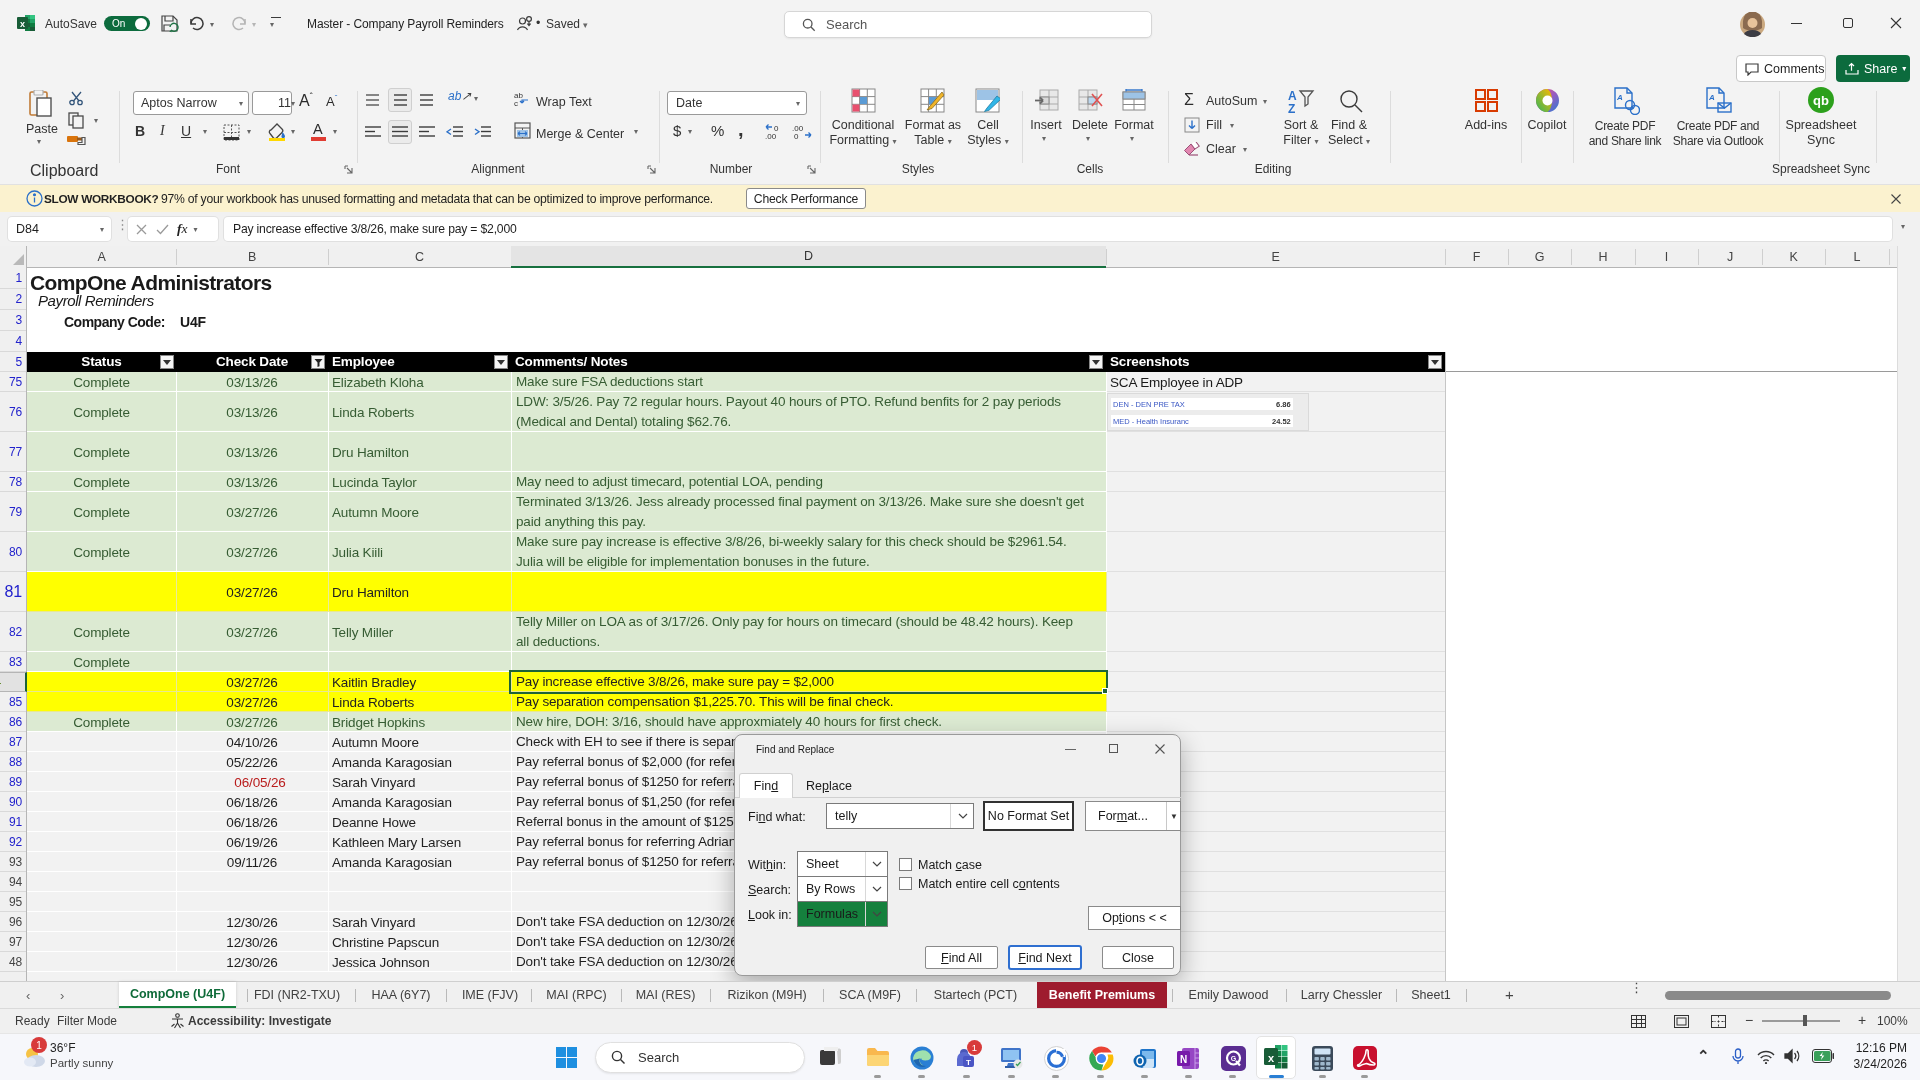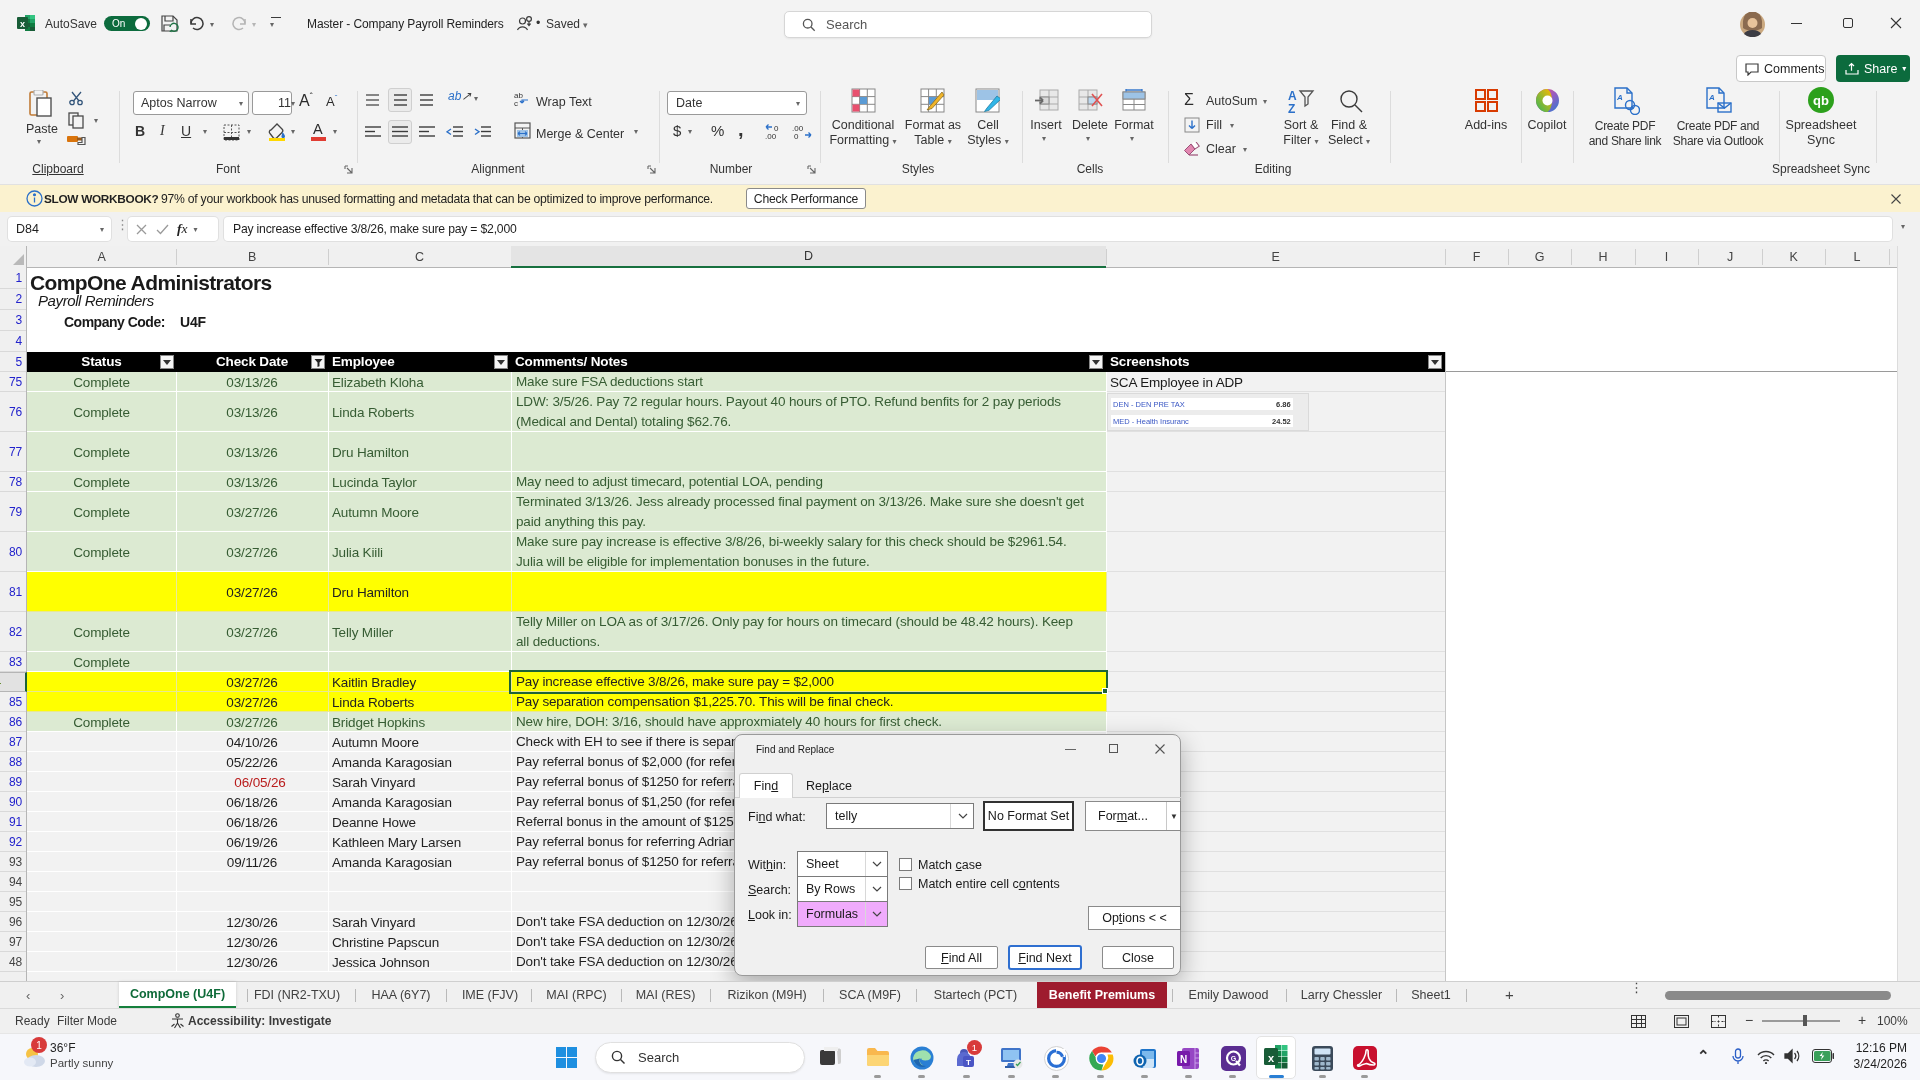--- a/index.html
+++ b/index.html
@@ -117,21 +117,21 @@
  <svg class="a" style="left:68px;top:27px;" width="17" height="17" viewBox="0 0 17 17" fill="none" stroke="#4a4a4a" stroke-width="1.3">
       <rect x="1" y="1" width="9" height="12"></rect>
       <rect x="5" y="4" width="10" height="12" fill="#f3f3f3"></rect>
     </svg>
  <div class="a chev" style="left:94px;top:31px;">▾</div>
  <svg class="a" style="left:67px;top:48px;" width="19" height="14" viewBox="0 0 19 14">
       <rect x="0" y="3" width="11" height="6" rx="1" fill="#d9740c"></rect>
       <rect x="10" y="4.5" width="5" height="3" fill="#9a5a1a"></rect>
       <path d="M15 4.5 h3 v7 h-7 v-2 h4 z" fill="none" stroke="#555" stroke-width="1.2"></path>
     </svg>
- <div class="a" style="left:30px;top:77px;width:56px;text-align:center;font-size:12px;text-decoration:underline;">Clipboard</div>
+ <div class="a" style="left:30px;top:77px;width:56px;text-align:right;font-size:16px;">Clipboard</div>
  <div class="a" style="left:119px;top:6px;width:1px;height:72px;background:#dcdcdc;"></div>
 
  <div class="a vc" style="left:133px;top:6px;width:116px;height:24px;background:#fff;border:1px solid #999;border-radius:3px;">
    <span style="margin-left:7px;">Aptos Narrow</span>
       <span class="chev" style="margin-left:auto;margin-right:5px;">▾</span>
  </div>
  <div class="a vc" style="left:252px;top:6px;width:40px;height:24px;background:#fff;border:1px solid #999;border-radius:3px;">
    <span style="margin-left:25px;">11</span>
       <span class="chev" style="margin-left:auto;margin-right:4px;">▾</span>
  </div>
@@ -602,21 +602,21 @@
     <div class="a" style="left:176px;top:286px;width:1px;height:40px;background:#ffffff;"></div>
     <div class="a" style="left:328px;top:286px;width:1px;height:40px;background:#ffffff;"></div>
     <div class="a" style="left:511px;top:286px;width:1px;height:40px;background:#ffffff;"></div>
     <div class="a" style="left:1106px;top:286px;width:1px;height:40px;background:#ffffff;"></div>
     <div class="a" style="left:27px;top:286px;width:149px;height:40px;display:flex;align-items:center;justify-content:center;color:#365c33;">Complete</div>
     <div class="a" style="left:176px;top:286px;width:152px;height:40px;display:flex;align-items:center;justify-content:center;color:#365c33;">03/27/26</div>
     <div class="a" style="left:332px;top:286px;width:175px;height:40px;display:flex;align-items:center;color:#365c33;white-space:nowrap;">Julia Kiili</div>
     <div class="a" style="left:516px;top:286px;width:588px;height:40px;display:flex;align-items:center;color:#365c33;line-height:20px;white-space:nowrap;overflow:hidden;">
       <span>Make sure pay increase is effective 3/8/26, bi-weekly salary for this check should be $2961.54.<br>Julia will be eligible for implementation bonuses in the future.</span>
     </div>
-    <div class="a" style="left:0;top:326px;width:26px;height:40px;display:flex;align-items:center;justify-content:flex-end;padding-right:4px;font-size:12px;color:#2222cc;border-bottom:1px solid #d9d9d9;">81</div>
+    <div class="a" style="left:0;top:326px;width:26px;height:40px;display:flex;align-items:center;justify-content:flex-end;padding-right:4px;font-size:16px;color:#2222cc;border-bottom:1px solid #d9d9d9;">81</div>
     <div class="a" style="left:27px;top:326px;width:1079px;height:40px;background:#ffff00;"></div>
     <div class="a" style="left:1106px;top:326px;width:339px;height:40px;background:#f2f2f2;border-bottom:1px solid #e0e0e0;"></div>
     <div class="a" style="left:27px;top:365px;width:1079px;height:1px;background:#e8e890;"></div>
     <div class="a" style="left:176px;top:326px;width:1px;height:40px;background:#eaea9a;"></div>
     <div class="a" style="left:328px;top:326px;width:1px;height:40px;background:#eaea9a;"></div>
     <div class="a" style="left:511px;top:326px;width:1px;height:40px;background:#eaea9a;"></div>
     <div class="a" style="left:1106px;top:326px;width:1px;height:40px;background:#eaea9a;"></div>
     <div class="a" style="left:176px;top:326px;width:152px;height:40px;display:flex;align-items:center;justify-content:center;color:#222222;">03/27/26</div>
     <div class="a" style="left:332px;top:326px;width:175px;height:40px;display:flex;align-items:center;color:#222222;white-space:nowrap;">Dru Hamilton</div>
     <div class="a" style="left:0;top:366px;width:26px;height:40px;display:flex;align-items:center;justify-content:flex-end;padding-right:4px;font-size:12px;color:#2222cc;border-bottom:1px solid #d9d9d9;">82</div>
@@ -881,21 +881,21 @@
  <div class="a" style="left:13px;top:148px;"><u>S</u>earch:</div>
  <div class="a" style="left:62px;top:141px;width:91px;height:26px;background:#fff;border:1px solid #7a7a7a;">
    <span class="a" style="left:8px;top:5px;">By Rows</span>
    <span class="a ctr" style="left:67px;top:0px;width:22px;height:24px;border-left:1px solid #d8d8d8;">
         <svg width="10" height="6" viewBox="0 0 10 6" fill="none" stroke="#444" stroke-width="1.2">
           <path d="M1 1 L5 5 L9 1"></path>
         </svg>
       </span>
  </div>
  <div class="a" style="left:13px;top:173px;"><u>L</u>ook in:</div>
- <div class="a" style="left:62px;top:166px;width:91px;height:26px;background:#f0abfc;border:1px solid #7a7a7a;">
+ <div class="a" style="left:62px;top:166px;width:91px;height:26px;background:#15803d;border:1px solid #7a7a7a;">
    <span class="a" style="left:8px;top:5px;">Formulas</span>
    <span class="a ctr" style="left:67px;top:0px;width:22px;height:24px;border-left:1px solid #d8d8d8;">
         <svg width="10" height="6" viewBox="0 0 10 6" fill="none" stroke="#444" stroke-width="1.2">
           <path d="M1 1 L5 5 L9 1"></path>
         </svg>
       </span>
  </div>
 
  <div class="a" style="left:164px;top:123px;width:13px;height:13px;background:#fff;border:1px solid #7a7a7a;"></div>
  <div class="a" style="left:183px;top:123px;">Match <u>c</u>ase</div>

